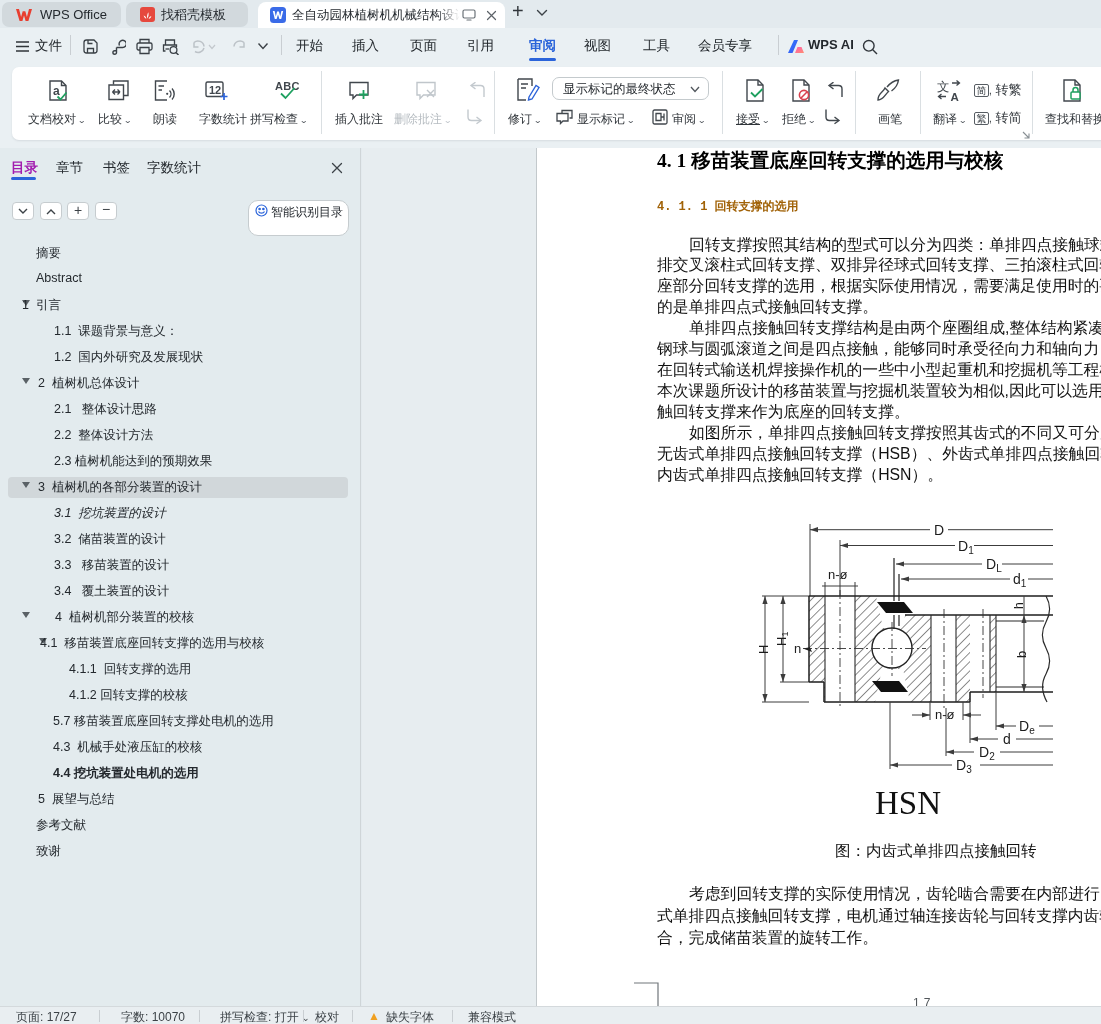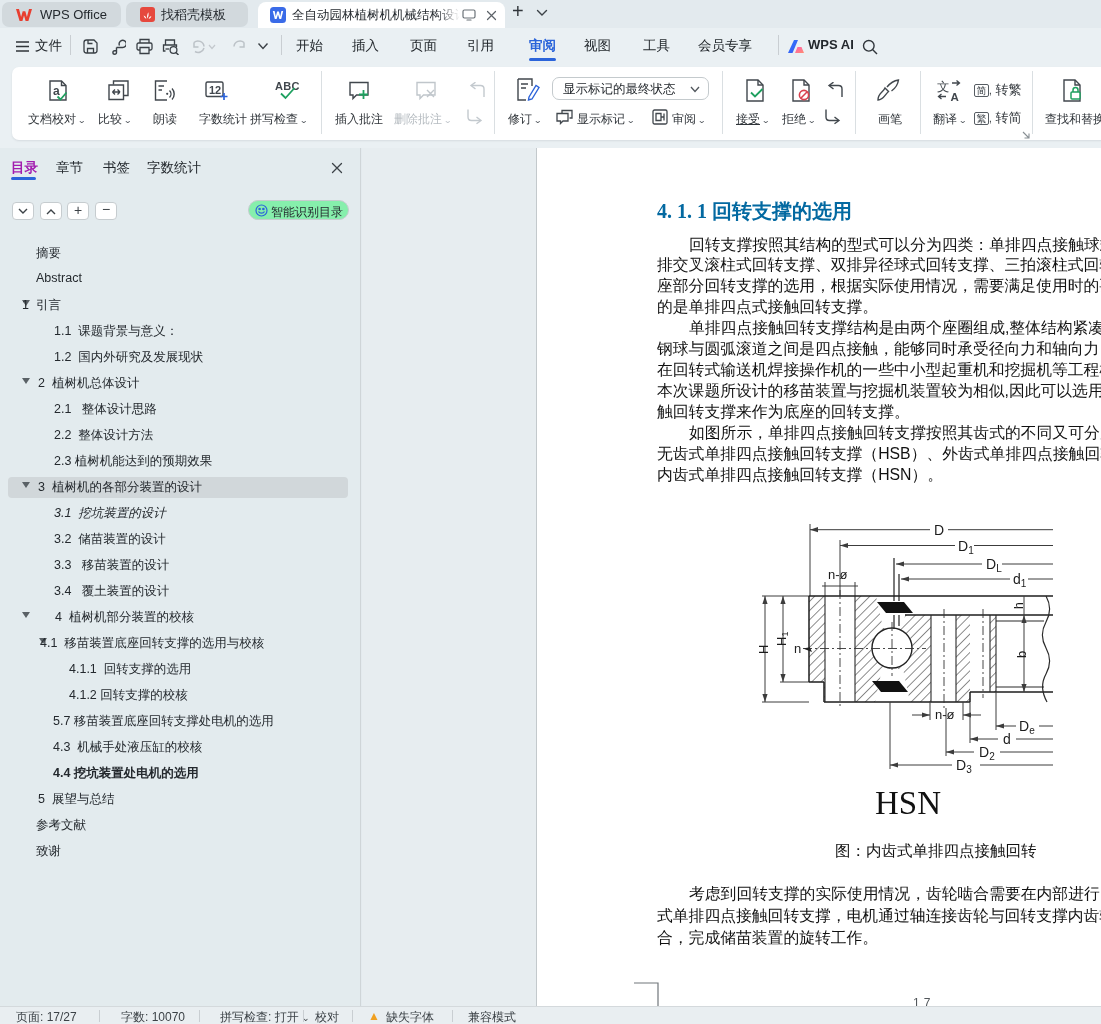--- a/index.html
+++ b/index.html
@@ -299,21 +299,21 @@
     </svg>
 
   <div class="sbtn" style="left:12px;"><svg width="10" height="7" viewBox="0 0 10 7" style="margin-top:5px;">
         <path d="M1 1 L5 5 L9 1" fill="none" stroke="#3c4247" stroke-width="1.4"></path>
       </svg></div>
   <div class="sbtn" style="left:40px;"><svg width="10" height="7" viewBox="0 0 10 7" style="margin-top:5px;">
         <path d="M1 6 L5 2 L9 6" fill="none" stroke="#3c4247" stroke-width="1.4"></path>
       </svg></div>
   <div class="sbtn" style="left:67px; font-size:14px; line-height:14px;">+</div>
   <div class="sbtn" style="left:95px; font-size:14px; line-height:13px;">−</div>
-  <div class="abs" style="left:248px; top:52px; width:101px; height:20px; background:#86efac; border:1px solid #c6cccf; border-radius:10px;">
+  <div class="abs" style="left:248px; top:52px; width:101px; height:36px; background:#ffffff; border:1px solid #c6cccf; border-radius:10px;">
     <svg class="abs" style="left:6px; top:3px;" width="13" height="13" viewBox="0 0 13 13" fill="none" stroke="#2b64da" stroke-width="1.2">
       <circle cx="6.5" cy="6.5" r="5.5"></circle>
         <path d="M3.5 7.5 a3.2 2.6 0 0 0 6 0"></path>
         <circle cx="4.6" cy="5" r="0.7" fill="#2b64da"></circle>
         <circle cx="8.4" cy="5" r="0.7" fill="#2b64da"></circle>
     </svg>
     <div class="abs" style="left:22px; top:3px; font-size:12px; color:#24292e;">智能识别目录</div>
   </div>
 
   <div class="abs" style="left:8px; top:329px; width:340px; height:21px; background:#d1d7da; border-radius:4px;"></div>
@@ -343,21 +343,22 @@
   <div class="srow" style="left:53px; top:565px;">5.7 移苗装置底座回转支撑处电机的选用</div>
   <div class="srow" style="left:53px; top:591px;">4.3&nbsp; 机械手处液压缸的校核</div>
   <div class="srow" style="left:53px; top:617px;font-weight:bold;">4.4 挖坑装置处电机的选用</div>
   <div class="srow" style="left:38px; top:643px;">5&nbsp;&nbsp;展望与总结</div>
   <div class="srow" style="left:36px; top:669px;">参考文献</div>
   <div class="srow" style="left:36px; top:695px;">致谢</div>
 </div>
 
 <div id="canvas"></div>
 <div id="page">
-  <div class="abs" style="left:120px; top:50px; font-family:Liberation Serif, serif; font-weight:700; font-size:20px; color:#0369a1; white-space:nowrap;">4. 1. 1 回转支撑的选用</div>
+  <div class="abs" style="left:120px; top:-1px; font-family:'Liberation Serif',serif; font-weight:700; font-size:19.5px; color:#000; white-space:nowrap;">4. 1 移苗装置底座回转支撑的选用与校核</div>
+  <div class="abs" style="left:120px; top:50px; font-family:Liberation Mono, monospace; font-weight:700; font-size:12px; color:#a16207; white-space:nowrap;">4. 1. 1 回转支撑的选用</div>
   <div class="abs" style="left:120px; top:86.5px; line-height:20.93px;">
     <div class="dline"><span style="margin-left:32px;"></span>回转支撑按照其结构的型式可以分为四类：单排四点接触球式回</div>
     <div class="dline">排交叉滚柱式回转支撑、双排异径球式回转支撑、三拍滚柱式回转支</div>
     <div class="dline">座部分回转支撑的选用，根据实际使用情况，需要满足使用时的要求</div>
     <div class="dline">的是单排四点式接触回转支撑。</div>
     <div class="dline"><span style="margin-left:32px;"></span>单排四点接触回转支撑结构是由两个座圈组成,整体结构紧凑，</div>
     <div class="dline">钢球与圆弧滚道之间是四点接触，能够同时承受径向力和轴向力，应</div>
     <div class="dline">在回转式输送机焊接操作机的一些中小型起重机和挖掘机等工程机械</div>
     <div class="dline">本次课题所设计的移苗装置与挖掘机装置较为相似,因此可以选用单</div>
     <div class="dline">触回转支撑来作为底座的回转支撑。</div>

